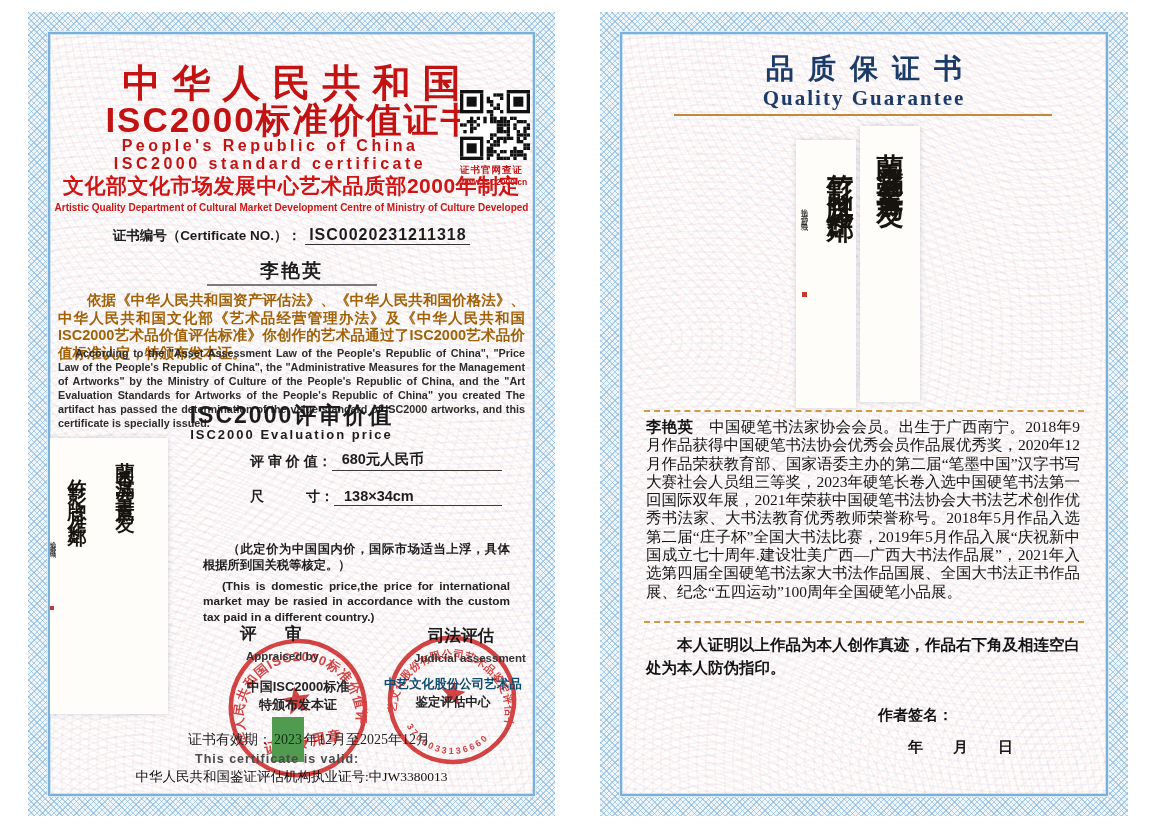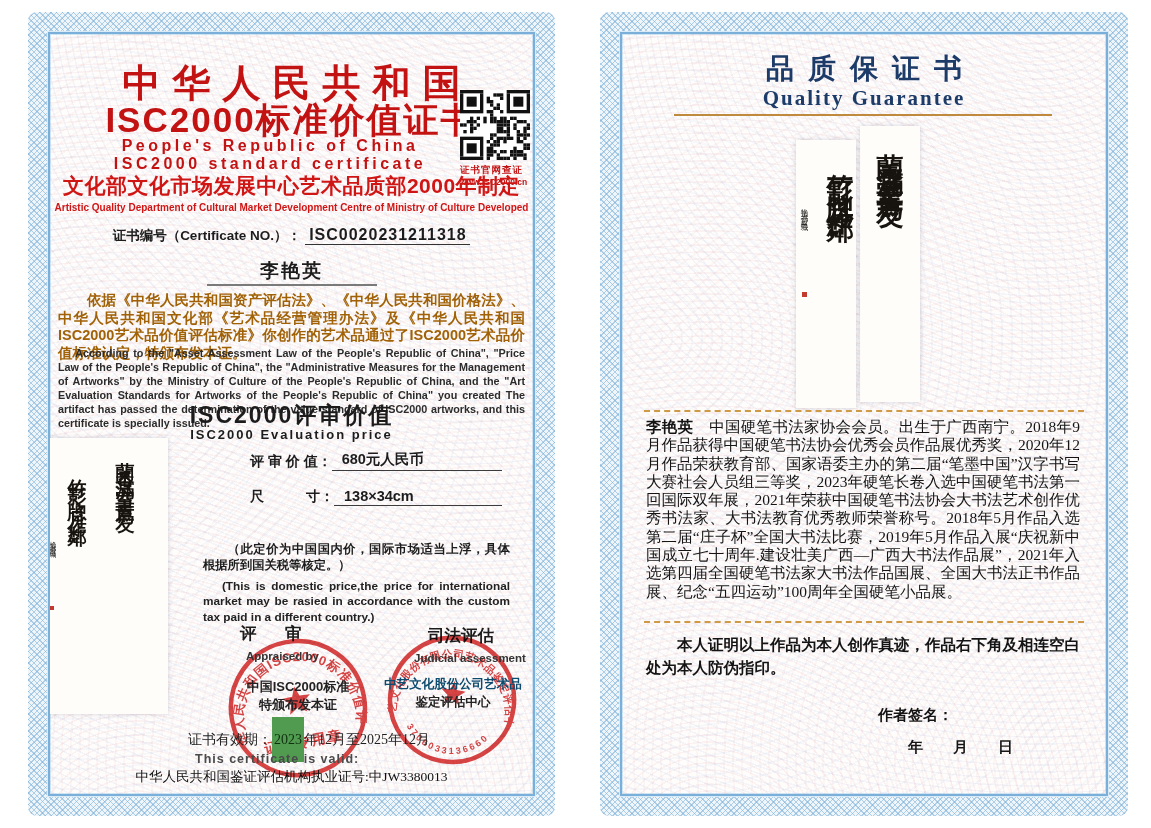--- a/index.html
+++ b/index.html
@@ -1,18 +1,18 @@
 <!DOCTYPE html>
 <html><head>
 <meta charset="utf-8">
 <style>
   html,body{margin:0;padding:0;}
   body{width:1151px;height:828px;background:#ffffff;position:relative;
        font-family:"Liberation Sans",sans-serif;color:#1c1c1c;overflow:hidden;}
-  .cert{position:absolute;top:12px;height:804px;box-sizing:border-box;padding:20px;border-radius:9px;
+  .cert{position:absolute;top:12px;height:804px;box-sizing:border-box;padding:20px;border-radius:0;
         background-color:#eef6fc;
         background-image:
           repeating-linear-gradient(45deg, rgba(122,173,214,.55) 0 1px, rgba(0,0,0,0) 1px 4px),
           repeating-linear-gradient(-45deg, rgba(122,173,214,.55) 0 1px, rgba(0,0,0,0) 1px 4px);}
   .cert-left{left:28px;width:527px;}
   .cert-right{left:600px;width:528px;}
   .inner{position:relative;width:100%;height:100%;box-sizing:border-box;background:#fffdfc;
          border:2px solid #79afd8;box-shadow:inset 0 0 0 1px #cfe7f5, 0 0 0 1px #d8ebf7;overflow:hidden;}
   .inner::before{content:"";position:absolute;inset:0;pointer-events:none;
      background:

